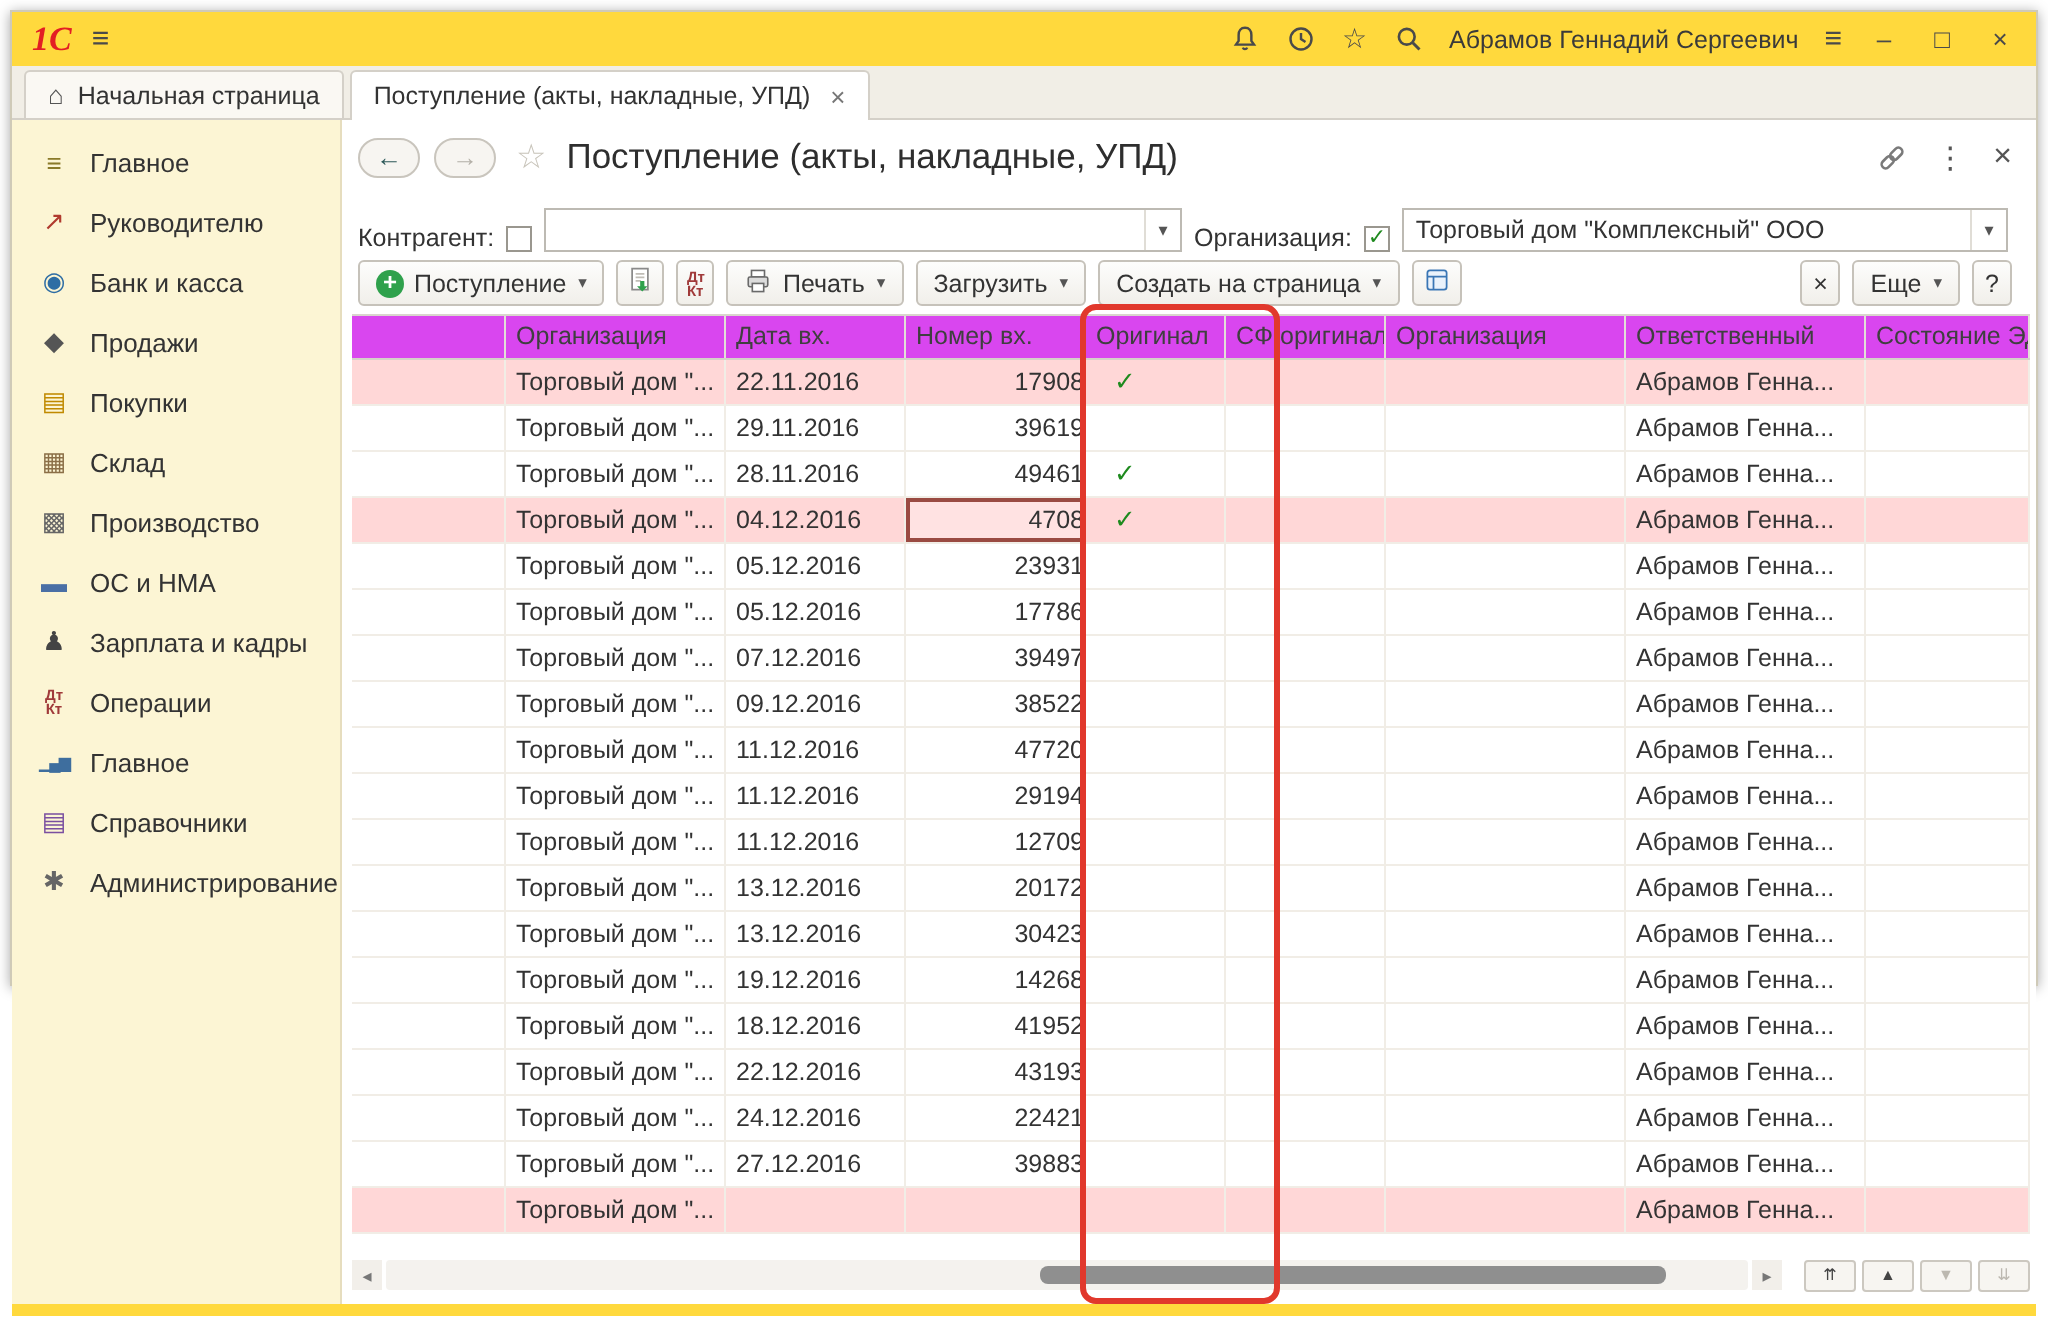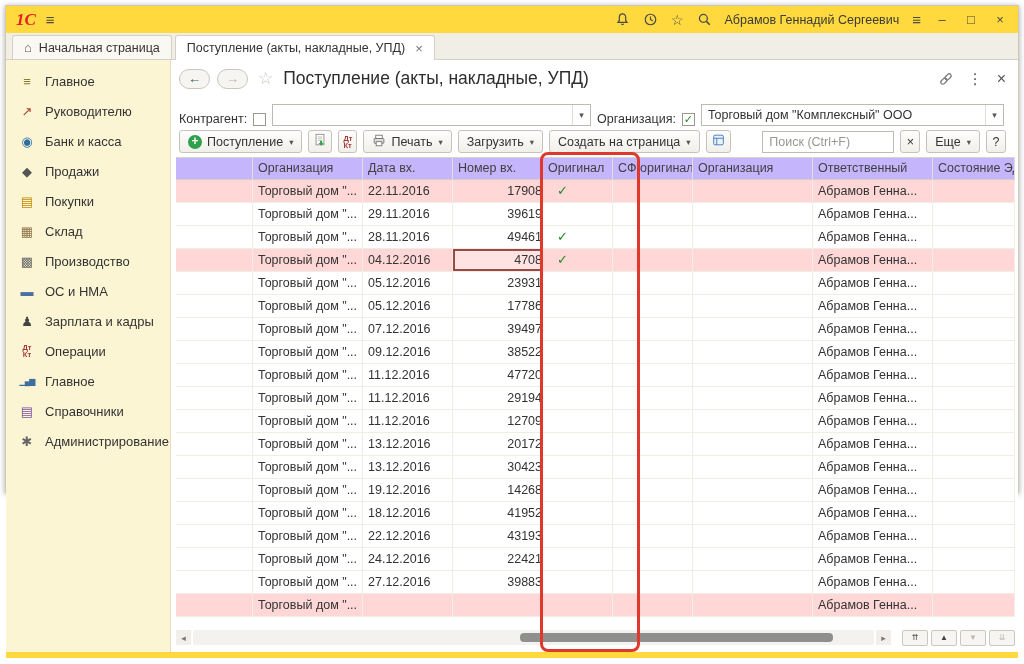--- a/index.html
+++ b/index.html
@@ -92,21 +92,21 @@
   .search { width: 132px; height: 22px; border: 1px solid #bdbab3; padding: 0 6px;
             font-size: 12.5px; color: #333;
             font-family: "Liberation Sans", "DejaVu Sans", sans-serif; }
   .search::placeholder { color: #9a978f; }
   .sqbtn { width: 20px; justify-content: center; padding: 0; }
 
   
   .table-area { flex: 1; margin: 0 3px 0 5px; border-top: 1px solid #d9d5cd; overflow: hidden; }
   .thead, .trow { display: grid;
     grid-template-columns: 77px 110px 90px 90px 70px 80px 120px 120px minmax(60px, 1fr); }
-  .thead { height: 22px; background: #c4b5fd; border-bottom: 1px solid #d5d1c8; }
+  .thead { height: 22px; background: #d946ef; border-bottom: 1px solid #d5d1c8; }
   .hcell { padding: 0 5px; font-size: 12.5px; color: #3f3f3f; line-height: 21px;
            border-right: 1px solid #e3dfd7; overflow: hidden; white-space: nowrap; cursor: pointer; }
   .trow { height: 23px; border-bottom: 1px solid #f1ede6; cursor: pointer; }
   .trow.pink { background: #ffd7d7; }
   .tcell { padding: 0 5px; font-size: 12.5px; color: #333; line-height: 22px;
            border-right: 1px solid #f1ede6; overflow: hidden; white-space: nowrap; }
   .c-num { text-align: right; padding-right: 0; }
   .tcell.check { color: #1e8a1e; font-weight: bold; padding-left: 14px; font-size: 13px; }
   .selected-cell { box-shadow: inset 0 0 0 2px #9a4a42; background: #ffe2e2; }
 
@@ -316,21 +316,20 @@
           </button>
           <button class="tbtn iconbtn">
             <span>
               <svg width="15" height="14" viewBox="0 0 16 16">
                   <rect x="2.5" y="2.5" width="11" height="11" rx="1.5" fill="#eaf2fb" stroke="#3a76b5"></rect>
                   <path d="M2.5 6h11M6 6v7.5" stroke="#3a76b5" fill="none"></path>
                 </svg>
             </span>
           </button>
           <span class="spacer"></span>
-          <input class="search" placeholder="Поиск (Ctrl+F)" style="">
           <button class="tbtn sqbtn">×</button>
           <button class="tbtn">
             <span>Еще</span>
             <span class="dd">▾</span>
           </button>
           <button class="tbtn sqbtn">?</button>
         </div>
 
         <div class="table-area">
           <div class="thead">

